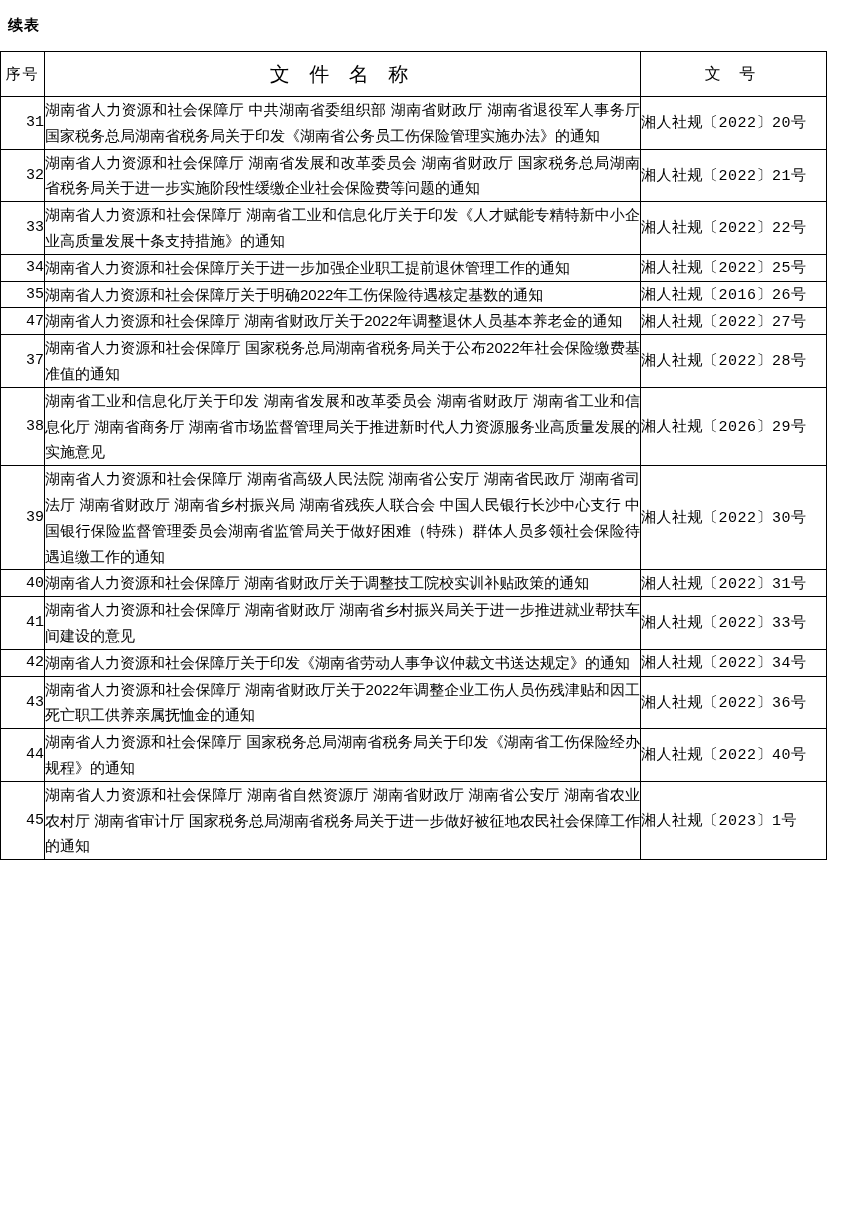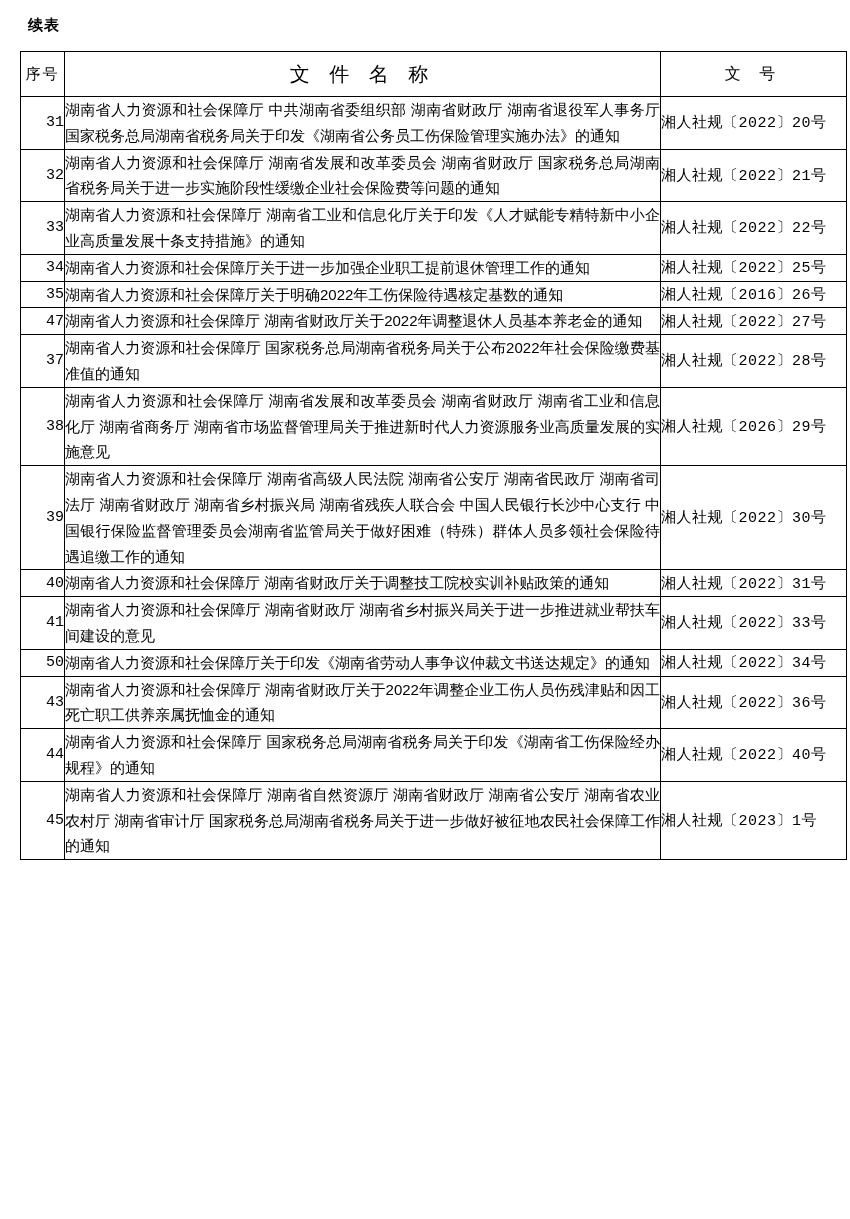--- a/index.html
+++ b/index.html
@@ -9,21 +9,21 @@
   }
   body {
     width: 850px;
     min-height: 1219px;
     font-family: "Liberation Serif", "DejaVu Serif", serif;
     color: #000000;
   }
   .page {
     width: 706px;
     box-sizing: border-box;
-    padding: 10px 12px 0 20px;
+    padding: 10px 12px 0 0;
   }
   .cont-label {
     font-size: 15px;
     font-family: "Liberation Sans", "DejaVu Sans", sans-serif;
     font-weight: bold;
     margin: 6px 0 8px 8px;
     letter-spacing: 1px;
   }
   table.doc-table {
     border-collapse: collapse;
@@ -122,40 +122,40 @@
           <td class="name">湖南省人力资源和社会保障厅  湖南省财政厅关于2022年调整退休人员基本养老金的通知</td>
           <td class="docno">湘人社规〔2022〕27号</td>
         </tr>
         <tr>
           <td class="seq">37</td>
           <td class="name">湖南省人力资源和社会保障厅  国家税务总局湖南省税务局关于公布2022年社会保险缴费基准值的通知</td>
           <td class="docno">湘人社规〔2022〕28号</td>
         </tr>
         <tr>
           <td class="seq">38</td>
-          <td class="name">湖南省人力资源和社会保障厅  湖南省发展和改革委员会  湖南省财政厅  湖南省工业和信息化厅  湖南省商务厅  湖南省市场监督管理局关于推进新时代人力资源服务业高质量发展的实施意见</td>
+          <td class="name">湖南省工业和信息化厅关于印发  湖南省发展和改革委员会  湖南省财政厅  湖南省工业和信息化厅  湖南省商务厅  湖南省市场监督管理局关于推进新时代人力资源服务业高质量发展的实施意见</td>
           <td class="docno">湘人社规〔2026〕29号</td>
         </tr>
         <tr>
           <td class="seq">39</td>
           <td class="name">湖南省人力资源和社会保障厅  湖南省高级人民法院  湖南省公安厅  湖南省民政厅  湖南省司法厅  湖南省财政厅  湖南省乡村振兴局  湖南省残疾人联合会  中国人民银行长沙中心支行  中国银行保险监督管理委员会湖南省监管局关于做好困难（特殊）群体人员多领社会保险待遇追缴工作的通知</td>
           <td class="docno">湘人社规〔2022〕30号</td>
         </tr>
         <tr>
           <td class="seq">40</td>
           <td class="name">湖南省人力资源和社会保障厅  湖南省财政厅关于调整技工院校实训补贴政策的通知</td>
           <td class="docno">湘人社规〔2022〕31号</td>
         </tr>
         <tr>
           <td class="seq">41</td>
           <td class="name">湖南省人力资源和社会保障厅  湖南省财政厅  湖南省乡村振兴局关于进一步推进就业帮扶车间建设的意见</td>
           <td class="docno">湘人社规〔2022〕33号</td>
         </tr>
         <tr>
-          <td class="seq">50</td>
+          <td class="seq">42</td>
           <td class="name">湖南省人力资源和社会保障厅关于印发《湖南省劳动人事争议仲裁文书送达规定》的通知</td>
           <td class="docno">湘人社规〔2022〕34号</td>
         </tr>
         <tr>
           <td class="seq">43</td>
           <td class="name">湖南省人力资源和社会保障厅  湖南省财政厅关于2022年调整企业工伤人员伤残津贴和因工死亡职工供养亲属抚恤金的通知</td>
           <td class="docno">湘人社规〔2022〕36号</td>
         </tr>
         <tr>
           <td class="seq">44</td>

